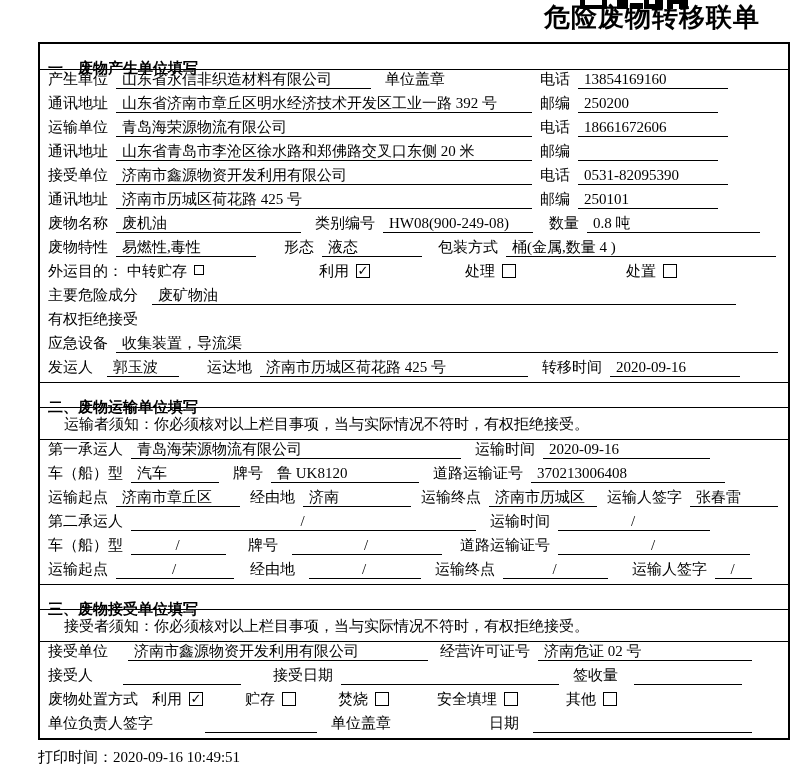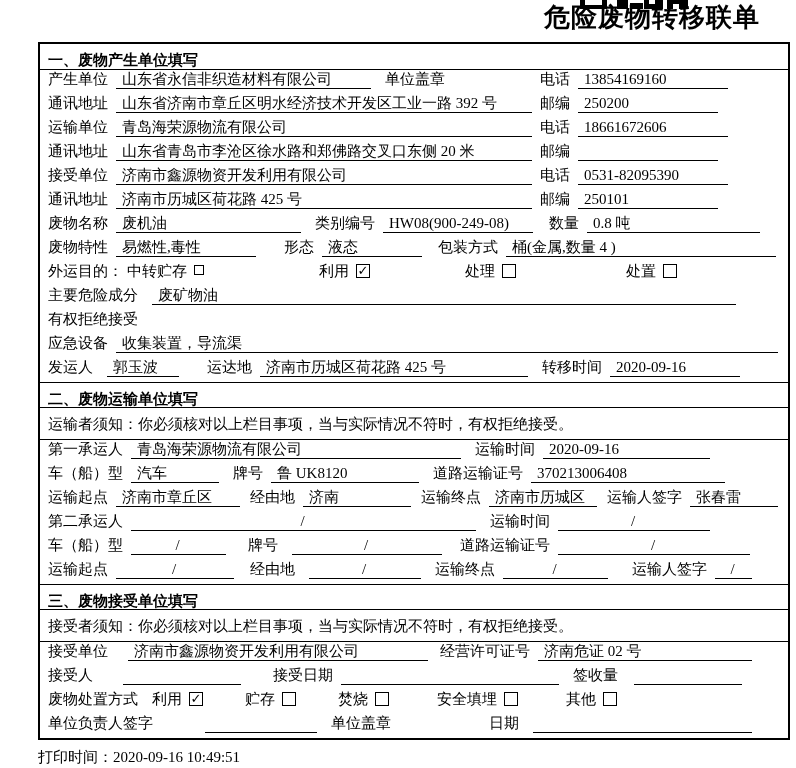--- a/index.html
+++ b/index.html
@@ -16,25 +16,25 @@
     font-size:26px; font-weight:bold; letter-spacing:1px;
   }
   .qr-frag { position:absolute; left:580px; top:0; width:108px; height:10px; }
 
   .form {
     position:absolute; left:38px; top:42px; width:752px;
     border:2px solid #000; background:#fff;
   }
   .sec-title {
     height:26px; line-height:25px; font-weight:bold; font-size:15px;
-    padding:4px 8px; border-bottom:1px solid #000; white-space:nowrap;
+    padding:12px 8px; border-bottom:1px solid #000; white-space:nowrap;
   }
   .sec-title.mid { border-top:1px solid #000; }
   .notice {
-    height:32px; line-height:32px; padding:0 8px; font-size:15px;
+    height:32px; line-height:32px; padding:0 24px; font-size:15px;
     border-bottom:1px solid #000; white-space:nowrap;
   }
   .row {
     display:flex; align-items:flex-start; height:24px; padding:0 8px 3px 8px;
     font-size:15px; white-space:nowrap;
   }
   .left { flex:0 0 492px; display:flex; align-items:flex-end; }
   .right { flex:1; display:flex; align-items:flex-end; }
   .lbl { white-space:nowrap; }
   .u {

